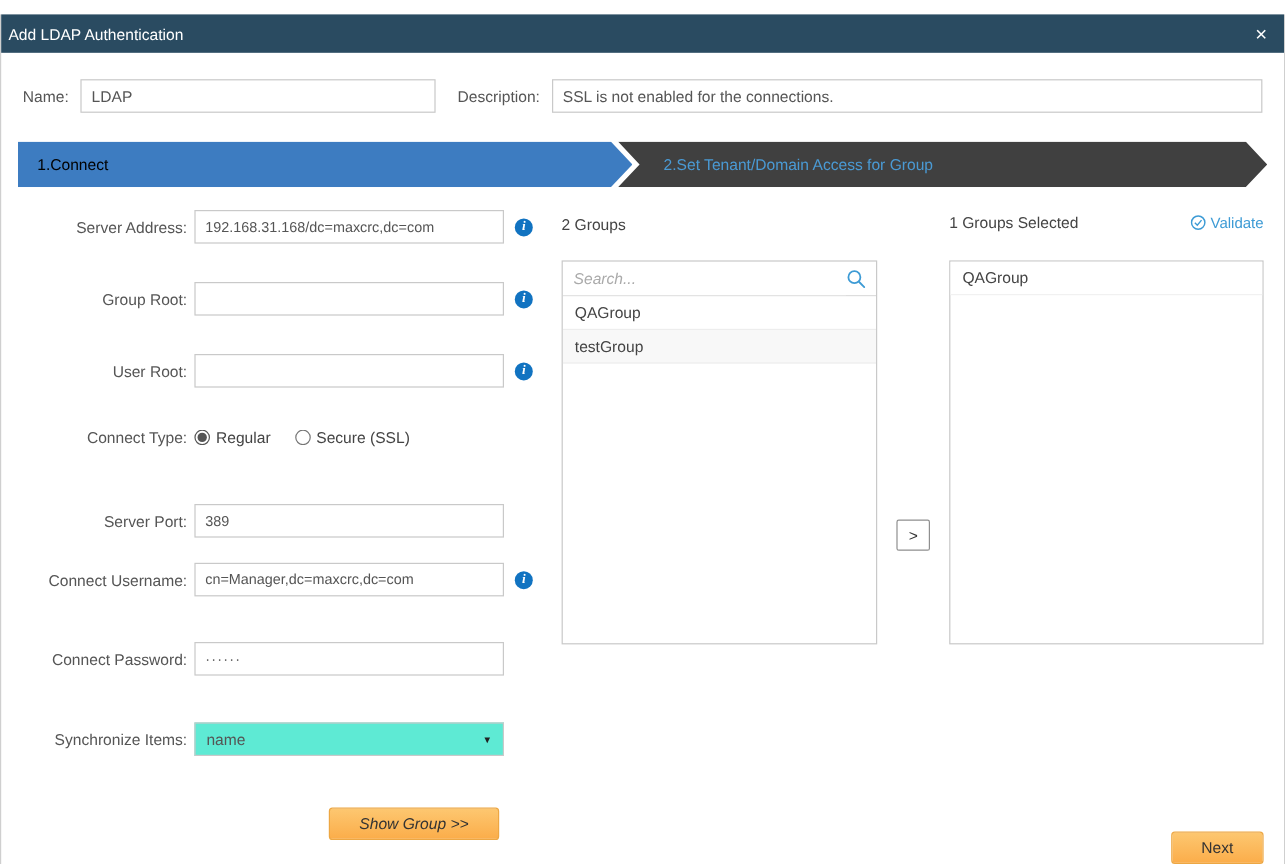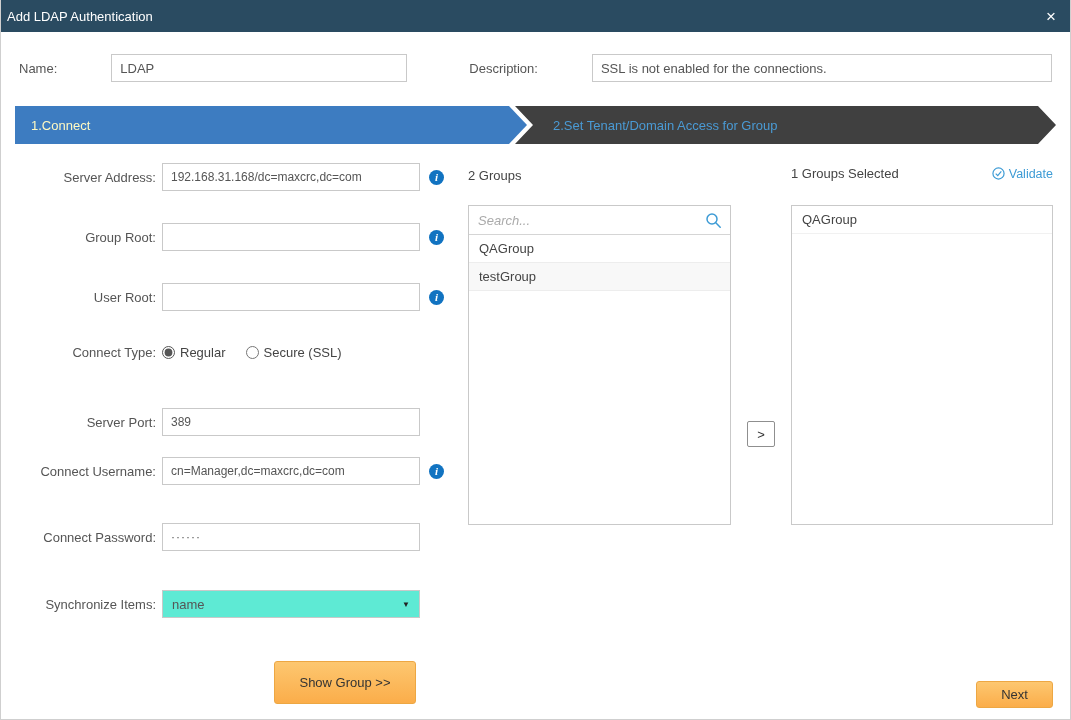--- a/index.html
+++ b/index.html
@@ -9,43 +9,43 @@
     font-size:13px;
     color:#444;
     background:#fff;
     overflow:hidden;
   }
   .dialog { width:1071px; height:720px; border:1px solid #cfcfcf; border-top:none; position:relative; background:#fff; }
 
   
   .titlebar {
     height:32px; background:#2a4b61; color:#fff;
-    display:flex; align-items:center; padding:0 14px 0 6px;
+    display:flex; align-items:center; padding:0 14px 0 6px;margin-top:12px;
   }
   .titlebar .title { font-size:13px; }
   .titlebar .close { margin-left:auto; font-size:17px; line-height:1; cursor:pointer; color:#fff; }
 
   
-  .header-row { display:flex; align-items:center; margin:22px 18px 0 18px;gap:44px; }
+  .header-row { display:flex; align-items:center; margin:22px 18px 0 18px; }
   .hdr-label { color:#555; white-space:nowrap; }
   .name-label { margin-right:10px; }
   .desc-label { margin-left:18px; margin-right:10px; }
   input.txt {
     height:28px; border:1px solid #c9c9c9; padding:0 8px;
     font-family:"Liberation Sans", sans-serif; font-size:13px; color:#555;
     outline:none; background:#fff;
   }
   .name-input { width:296px; }
   .desc-input { flex:1; }
 
   
   .stepper { display:flex; margin:24px 14px 0 14px; height:38px; }
   .step { display:flex; align-items:center; font-size:13px; cursor:pointer; }
   .step1 {
-    width:512px; background:#3d7cc1; color:#fef9c3; padding-left:16px;
+    width:512px; background:#3d7cc1; color:#000000; padding-left:16px;
     clip-path:polygon(0 0, calc(100% - 18px) 0, 100% 50%, calc(100% - 18px) 100%, 0 100%);
   }
   .step2 {
     flex:1; margin-left:-12px; background:#404040; color:#4a9ad4; padding-left:38px;
     clip-path:polygon(0 0, calc(100% - 18px) 0, 100% 50%, calc(100% - 18px) 100%, 0 100%, 18px 50%);
   }
 
   
   .content { position:relative; height:576px; }
 
@@ -69,21 +69,21 @@
   }
   .selectbox .caret { margin-left:auto; font-size:8px; color:#222; }
 
   .btn-orange {
     background:linear-gradient(#fdc univers770,#fbad4a);
     background:linear-gradient(#fdc770,#fbad4a);
     border:1px solid #eda743; border-radius:3px; color:#333;
     font-family:"Liberation Sans", sans-serif; font-size:13px;
     display:flex; align-items:center; justify-content:center; cursor:pointer;
   }
-  .show-group-btn { position:absolute; left:273px; top:517px; width:142px; height:43px; }
+  .show-group-btn { position:absolute; left:273px; top:517px; width:142px; height:27px;font-style:italic; }
   .next-btn { position:absolute; left:975px; top:537px; width:77px; height:27px; }
 
   
   .panel-header { position:absolute; top:24px; color:#444; }
   .avail-header { left:467px; }
   .sel-header-row { position:absolute; left:790px; top:22px; width:262px; display:flex; align-items:center; }
   .validate { margin-left:auto; display:flex; align-items:center; gap:4px; color:#3d9bd5; font-size:12.5px; cursor:pointer; }
 
   .listbox { position:absolute; top:61px; width:263px; height:320px; border:1px solid #c9c9c9; background:#fff; overflow:hidden; }
   .avail-box { left:467px; }

